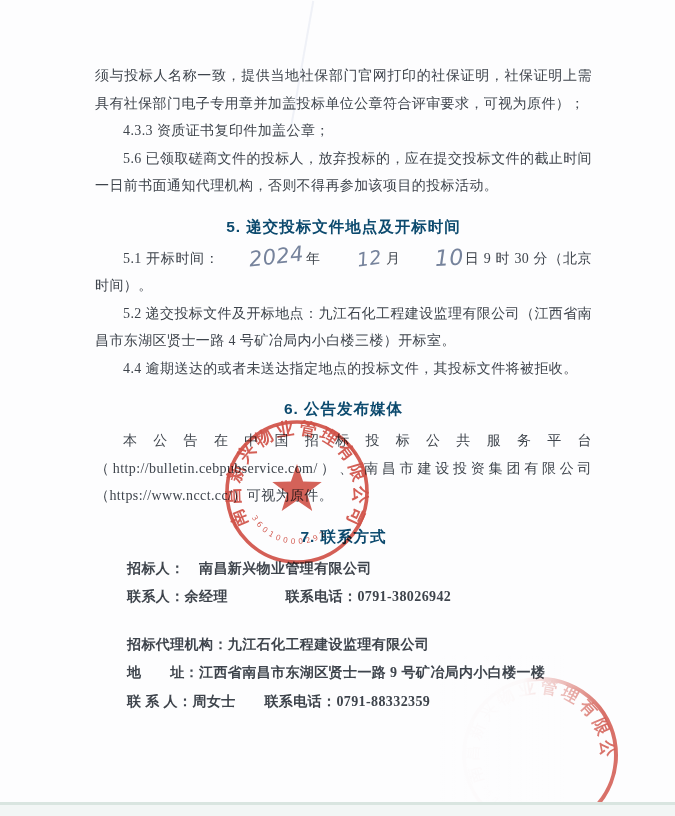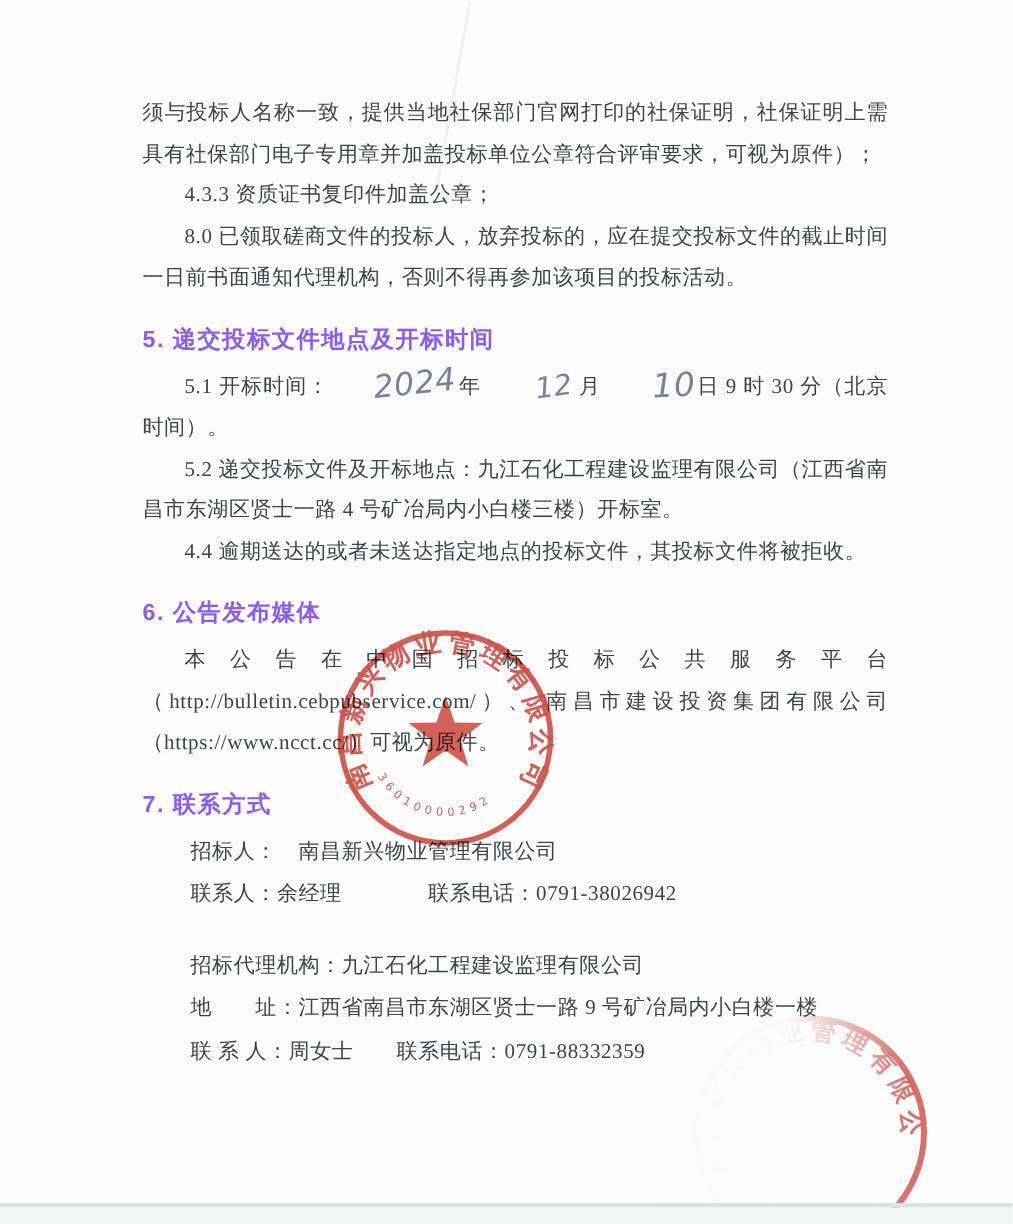--- a/index.html
+++ b/index.html
@@ -14,31 +14,31 @@
   }
   p.body-line{
     margin:0;font-size:14px;line-height:27.5px;
     text-align:justify;text-justify:inter-ideograph;
     letter-spacing:.4px;
   }
   p.indent{text-indent:2em;}
   h2.sec-heading{
     margin:15px 0 6px 0;font-size:15.5px;line-height:24px;
     font-family:"Liberation Sans","DejaVu Sans",sans-serif;
-    font-weight:700;color:#8b5cf6;letter-spacing:1px;
+    font-weight:700;color:#0c4a6e;letter-spacing:1px;text-align:center;
   }
   .hw{
     font-family:"DejaVu Sans",sans-serif;font-style:italic;
     color:#76839c;display:inline-block;position:relative;top:2px;
     line-height:1;
   }
   .hw-year{font-size:21px;transform:rotate(-6deg);margin:0 2px 0 1px;}
   .hw-month{font-size:19px;transform:rotate(-8deg);margin:0 4px 0 8px;top:4px;}
   .hw-day{font-size:22px;transform:rotate(-3deg);margin:0 1px 0 6px;top:3px;}
-  .contact-block{margin:0 0 0 2em;}
+  .contact-block{margin:0 0 0 2em;font-weight:bold;}
   .contact-block p{margin:0;font-size:14px;line-height:28.5px;letter-spacing:.4px;}
   .block-gap{height:19px;}
   .stamp{position:absolute;mix-blend-mode:multiply;opacity:.88;}
   .stamp-main{left:222px;top:417px;width:150px;height:150px;}
   .stamp-corner{left:440px;top:655px;width:200px;height:200px;opacity:.8;}
   .crease{
     position:absolute;left:301px;top:0px;width:2px;height:130px;
     background:rgba(120,140,185,.10);transform:rotate(10deg);
   }
   .scan-strip-dark{
@@ -54,21 +54,21 @@
 <body>
 
 <div class="crease"></div>
 
 <div class="page-content">
 
   <p class="body-line">须与投标人名称一致，提供当地社保部门官网打印的社保证明，社保证明上需具有社保部门电子专用章并加盖投标单位公章符合评审要求，可视为原件）；</p>
 
   <p class="body-line indent">4.3.3 资质证书复印件加盖公章；</p>
 
-  <p class="body-line indent">8.0 已领取磋商文件的投标人，放弃投标的，应在提交投标文件的截止时间一日前书面通知代理机构，否则不得再参加该项目的投标活动。</p>
+  <p class="body-line indent">5.6 已领取磋商文件的投标人，放弃投标的，应在提交投标文件的截止时间一日前书面通知代理机构，否则不得再参加该项目的投标活动。</p>
 
   <h2 class="sec-heading">5. 递交投标文件地点及开标时间</h2>
 
   <p class="body-line indent">
     <span>5.1 开标时间：</span><span class="hw hw-year">2024</span><span>年</span><span class="hw hw-month">12</span><span>月</span><span class="hw hw-day">10</span><span>日 9 时 30 分（北京时间）。</span>
   </p>
 
   <p class="body-line indent">5.2 递交投标文件及开标地点：九江石化工程建设监理有限公司（江西省南昌市东湖区贤士一路 4 号矿冶局内小白楼三楼）开标室。</p>
 
   <p class="body-line indent">4.4 逾期送达的或者未送达指定地点的投标文件，其投标文件将被拒收。</p>

